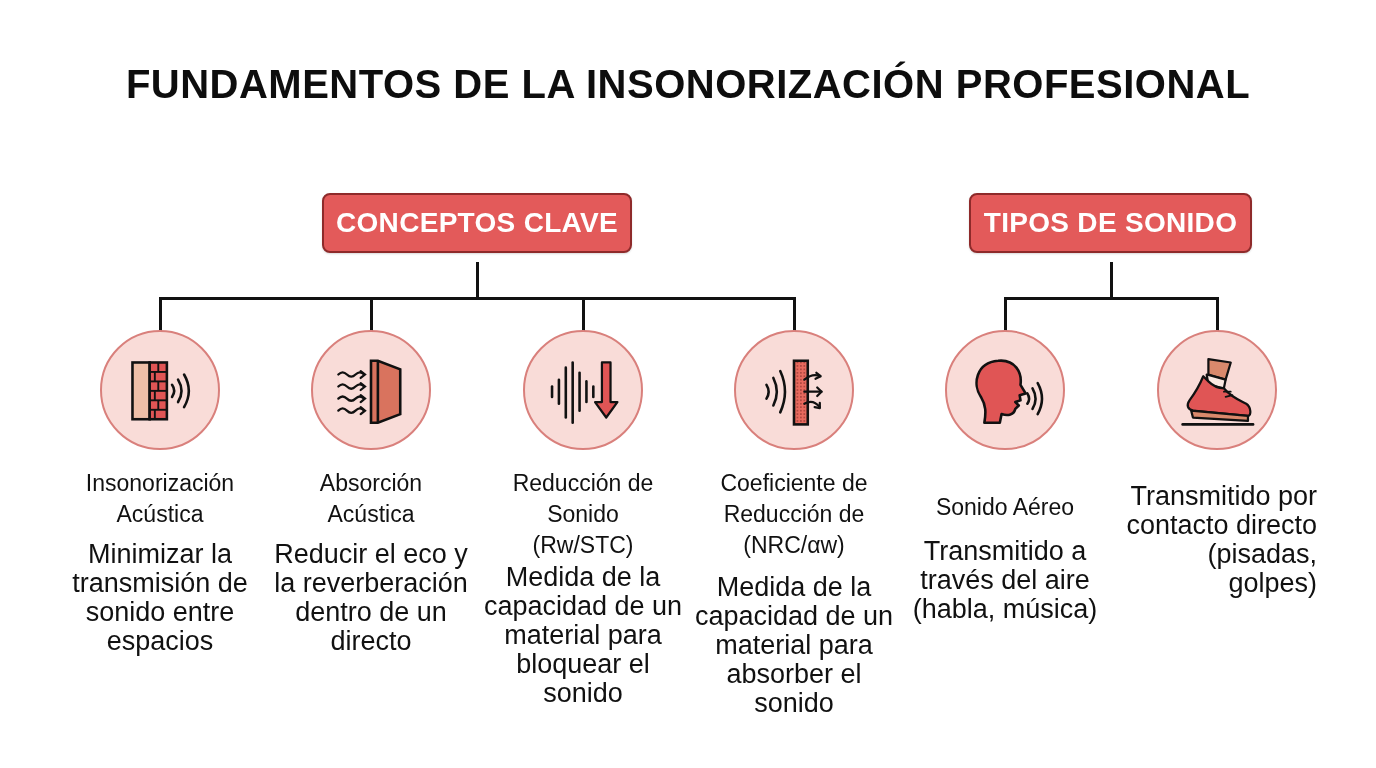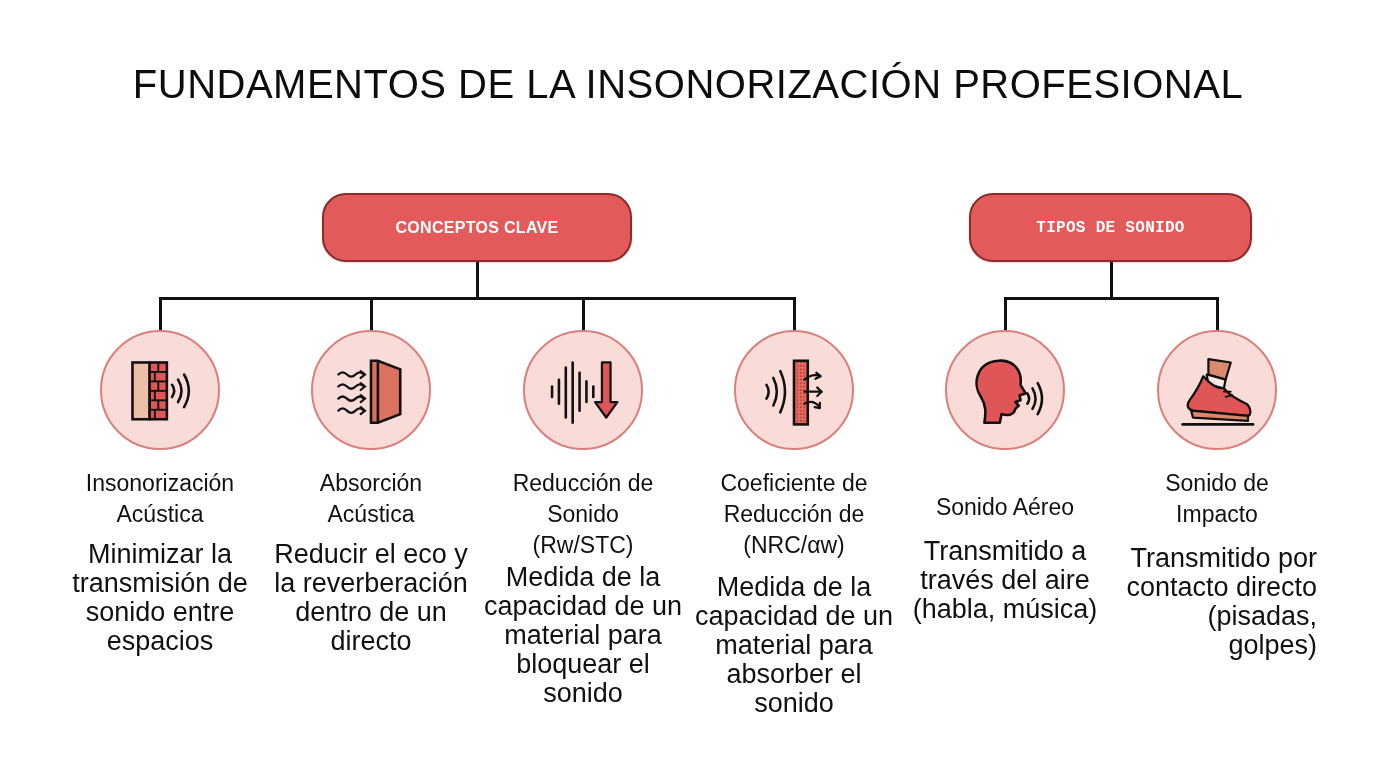--- a/index.html
+++ b/index.html
@@ -1,42 +1,42 @@
 <!DOCTYPE html>
 <html><head>
 <meta charset="utf-8">
 <style>
   html, body { margin:0; padding:0; background:#ffffff; }
   body { width:1376px; height:768px; position:relative; overflow:hidden;
          font-family:"Liberation Sans", "DejaVu Sans", sans-serif; color:#111; }
   .title { position:absolute; left:0; top:62px; width:1376px; text-align:center;
-           font-size:40px; font-weight:normal; letter-spacing:0.5px; color:#0d0d0d; }
-  .cat-box { position:absolute; top:193px; height:69px; background:#e35a5a;
-             border:2px solid #8e2a2a; border-radius:24px; box-sizing:border-box;
+           font-size:40px; font-weight:bold; letter-spacing:0.5px; color:#0d0d0d; }
+  .cat-box { position:absolute; top:193px; height:60px; background:#e35a5a;
+             border:2px solid #8e2a2a; border-radius:8px; box-sizing:border-box;
              display:flex; align-items:center; justify-content:center;
-             color:#fff; font-weight:bold; font-size:16px; letter-spacing:0.3px;
+             color:#fff; font-weight:bold; font-size:28px; letter-spacing:0.3px;
              box-shadow:0 1px 2px rgba(0,0,0,0.15); }
   .line { position:absolute; background:#111; }
   .circle { position:absolute; width:120px; height:120px; border-radius:50%;
             background:#f9dcd8; border:2.5px solid #d9807c; box-sizing:border-box;
             display:flex; align-items:center; justify-content:center; }
   .circle svg { width:86px; height:86px; }
   .node-text { position:absolute; width:200px; text-align:center; }
   .node-head { font-weight:normal; font-size:23px; line-height:31px; color:#111; }
   .node-desc { font-size:27px; line-height:29px; color:#111; margin-top:10px; }
 </style>
 </head>
 <body>
 
 <div class="title">FUNDAMENTOS DE LA INSONORIZACIÓN PROFESIONAL</div>
 
 <div class="cat-box" style="left:322px; width:310px;">
   <span>CONCEPTOS CLAVE</span>
 </div>
-<div class="cat-box" style="left:969px; width:283px;font-family:Liberation Mono, monospace;">
+<div class="cat-box" style="left:969px; width:283px;">
   <span>TIPOS DE SONIDO</span>
 </div>
 
 <div class="line" style="left:476px; top:262px; width:2.5px; height:36px;"></div>
 <div class="line" style="left:159px; top:297px; width:637px; height:2.5px;"></div>
 <div class="line" style="left:159px; top:297px; width:2.5px; height:34px;"></div>
 <div class="line" style="left:370px; top:297px; width:2.5px; height:34px;"></div>
 <div class="line" style="left:582px; top:297px; width:2.5px; height:34px;"></div>
 <div class="line" style="left:793px; top:297px; width:2.5px; height:34px;"></div>
 
@@ -213,22 +213,18 @@
     <div>Sonido Aéreo</div>
   </div>
   <div class="node-desc" style="margin-top:14px;">
     <div>Transmitido a</div>
     <div>través del aire</div>
     <div>(habla, música)</div>
   </div>
 </div>
 
 <div class="node-text" style="left:1117px; top:468px;">
-  <div class="node-head">
-    <div>Sonido de</div>
-    <div>Impacto</div>
-  </div>
   <div class="node-desc" style="margin-top:14px;text-align:right;">
     <div>Transmitido por</div>
     <div>contacto directo</div>
     <div>(pisadas, golpes)</div>
   </div>
 </div>
 
 </body></html>

